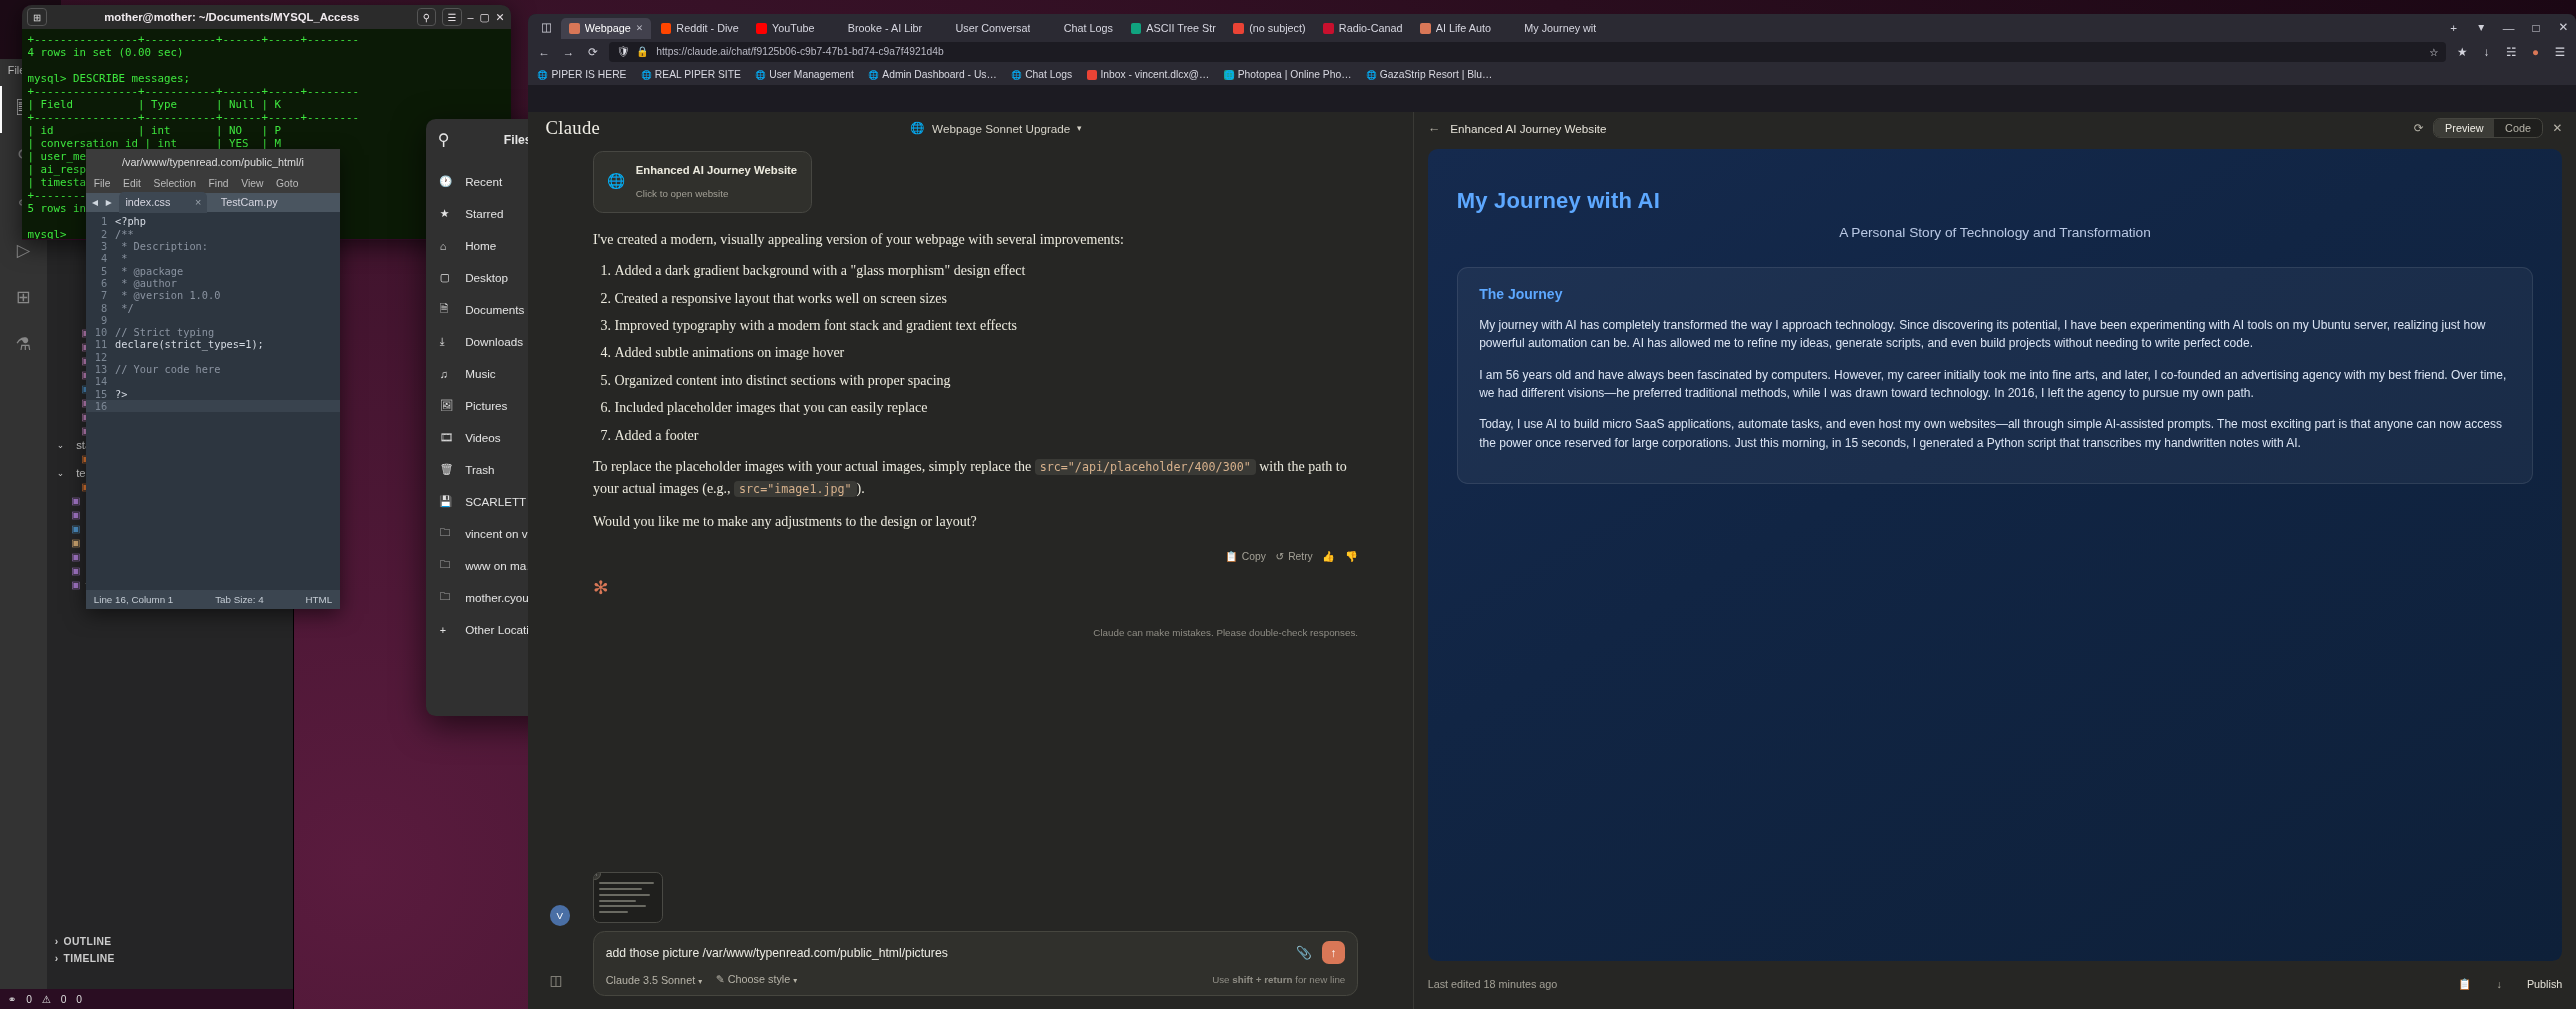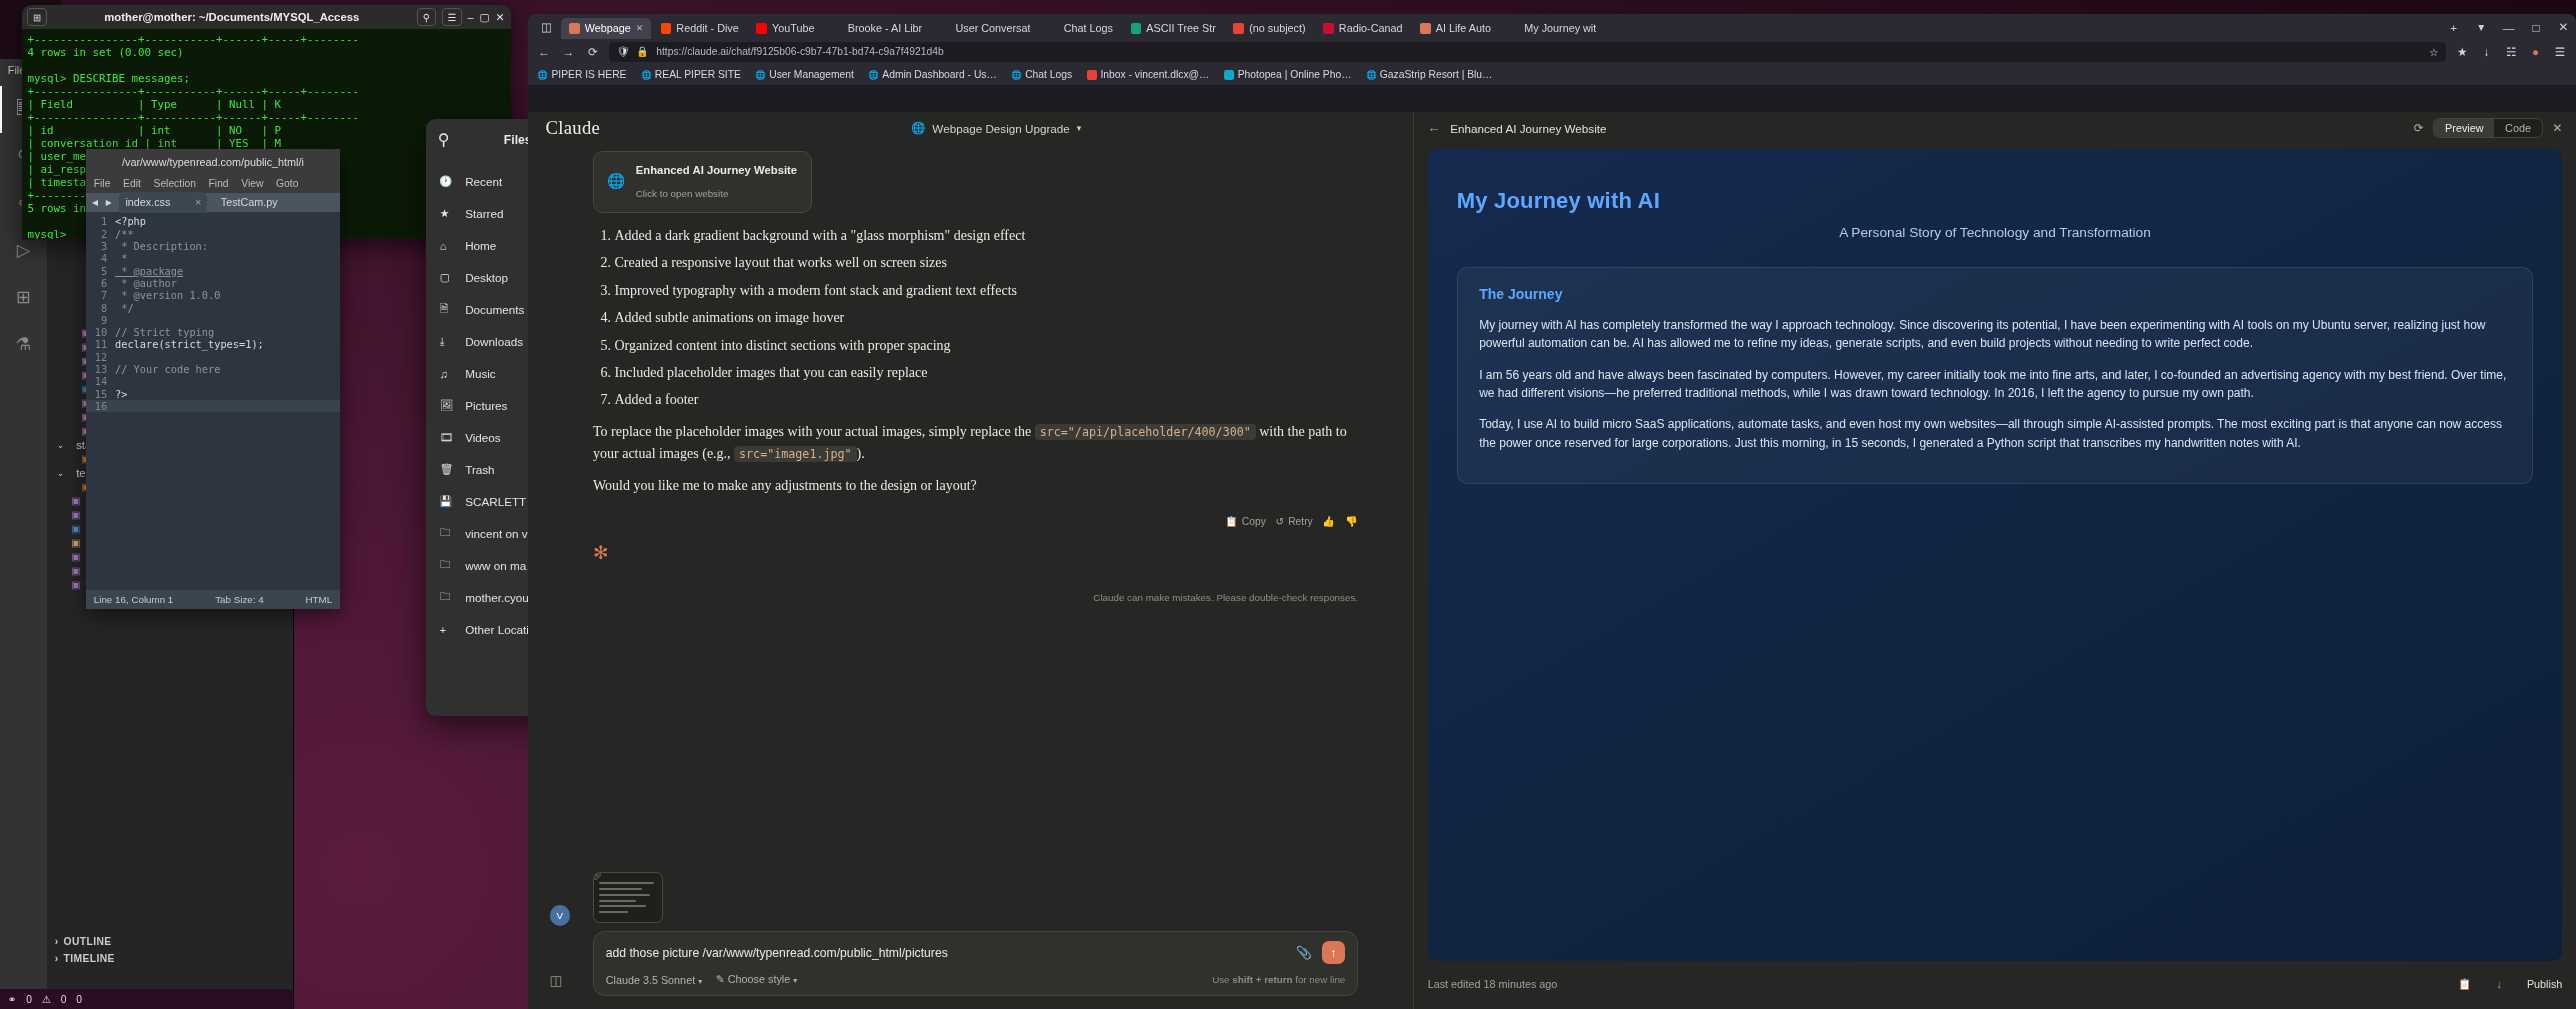--- a/index.html
+++ b/index.html
@@ -407,21 +407,21 @@
       <div class="ln">
         <span class="n">3</span>
         <span style="white-space: pre; color: rgb(138, 147, 160);"> * Description:</span>
       </div>
       <div class="ln">
         <span class="n">4</span>
         <span style="white-space: pre; color: rgb(138, 147, 160);"> *</span>
       </div>
       <div class="ln">
         <span class="n">5</span>
-        <span style="white-space: pre; color: rgb(138, 147, 160); text-decoration: underline;"> * @package</span>
+        <span style="white-space: pre; color: rgb(138, 147, 160);"> * @package</span>
       </div>
       <div class="ln">
         <span class="n">6</span>
         <span style="white-space: pre; color: rgb(138, 147, 160);"> * @author</span>
       </div>
       <div class="ln">
         <span class="n">7</span>
         <span style="white-space: pre; color: rgb(138, 147, 160);"> * @version 1.0.0</span>
       </div>
       <div class="ln">
@@ -711,35 +711,36 @@
         <span>GazaStrip Resort | Blu…</span>
       </span>
     </div>
 
   <div id="claude">
     <div class="c-left">
       <div class="c-topbar">
         <span class="c-logo">Claude</span>
         <div class="c-proj">
           <span>🌐</span>
-          <span>Webpage Design Upgrade</span>
+          <span>Webpage Sonnet Upgrade</span>
           <span style="font-size:8.8px;">▾</span>
         </div>
       </div>
 
       <div class="c-msg">
 
         <div class="artifact-card">
           <span style="font-size:14.7px;">🌐</span>
           <span>
             <span class="ac-t">Enhanced AI Journey Website</span><br>
             <span class="ac-s">Click to open website</span>
           </span>
         </div>
 
+        <p>I've created a modern, visually appealing version of your webpage with several improvements:</p>
         <ol id="improve-list">
             <li>Added a dark gradient background with a "glass morphism" design effect</li>
             <li>Created a responsive layout that works well on screen sizes</li>
             <li>Improved typography with a modern font stack and gradient text effects</li>
             <li>Added subtle animations on image hover</li>
             <li>Organized content into distinct sections with proper spacing</li>
             <li>Included placeholder images that you can easily replace</li>
             <li>Added a footer</li>
           </ol>
 

